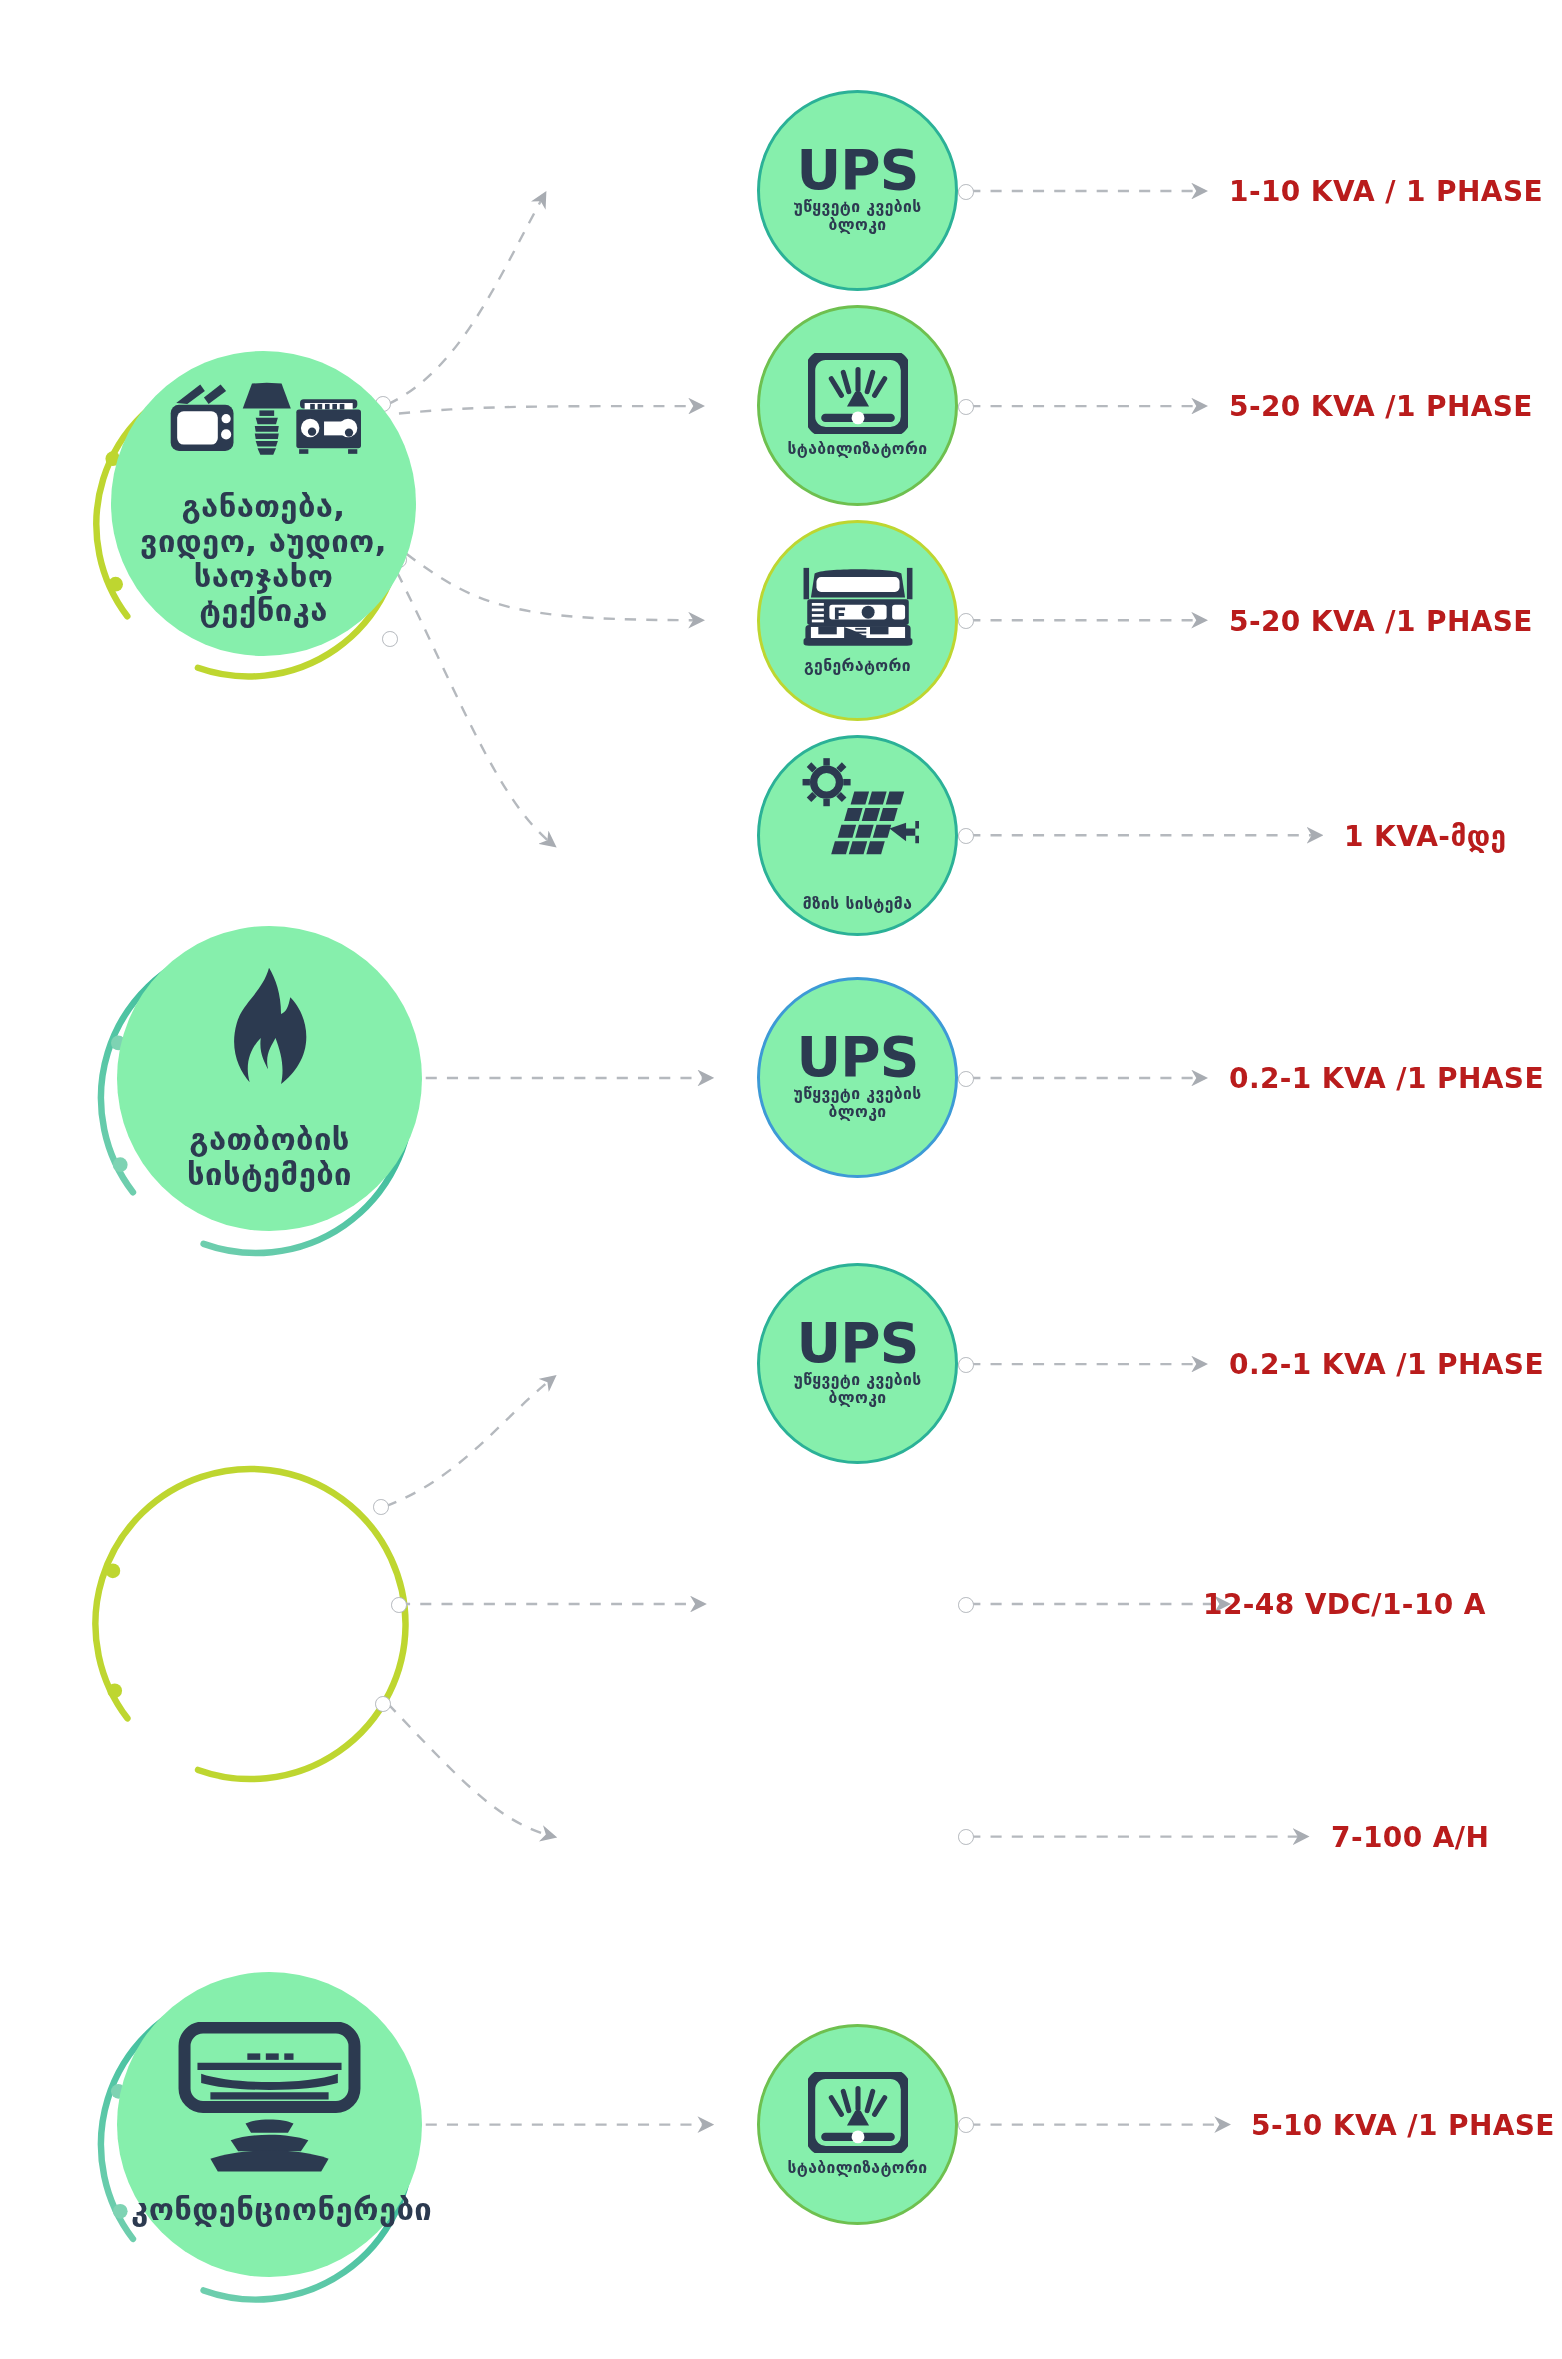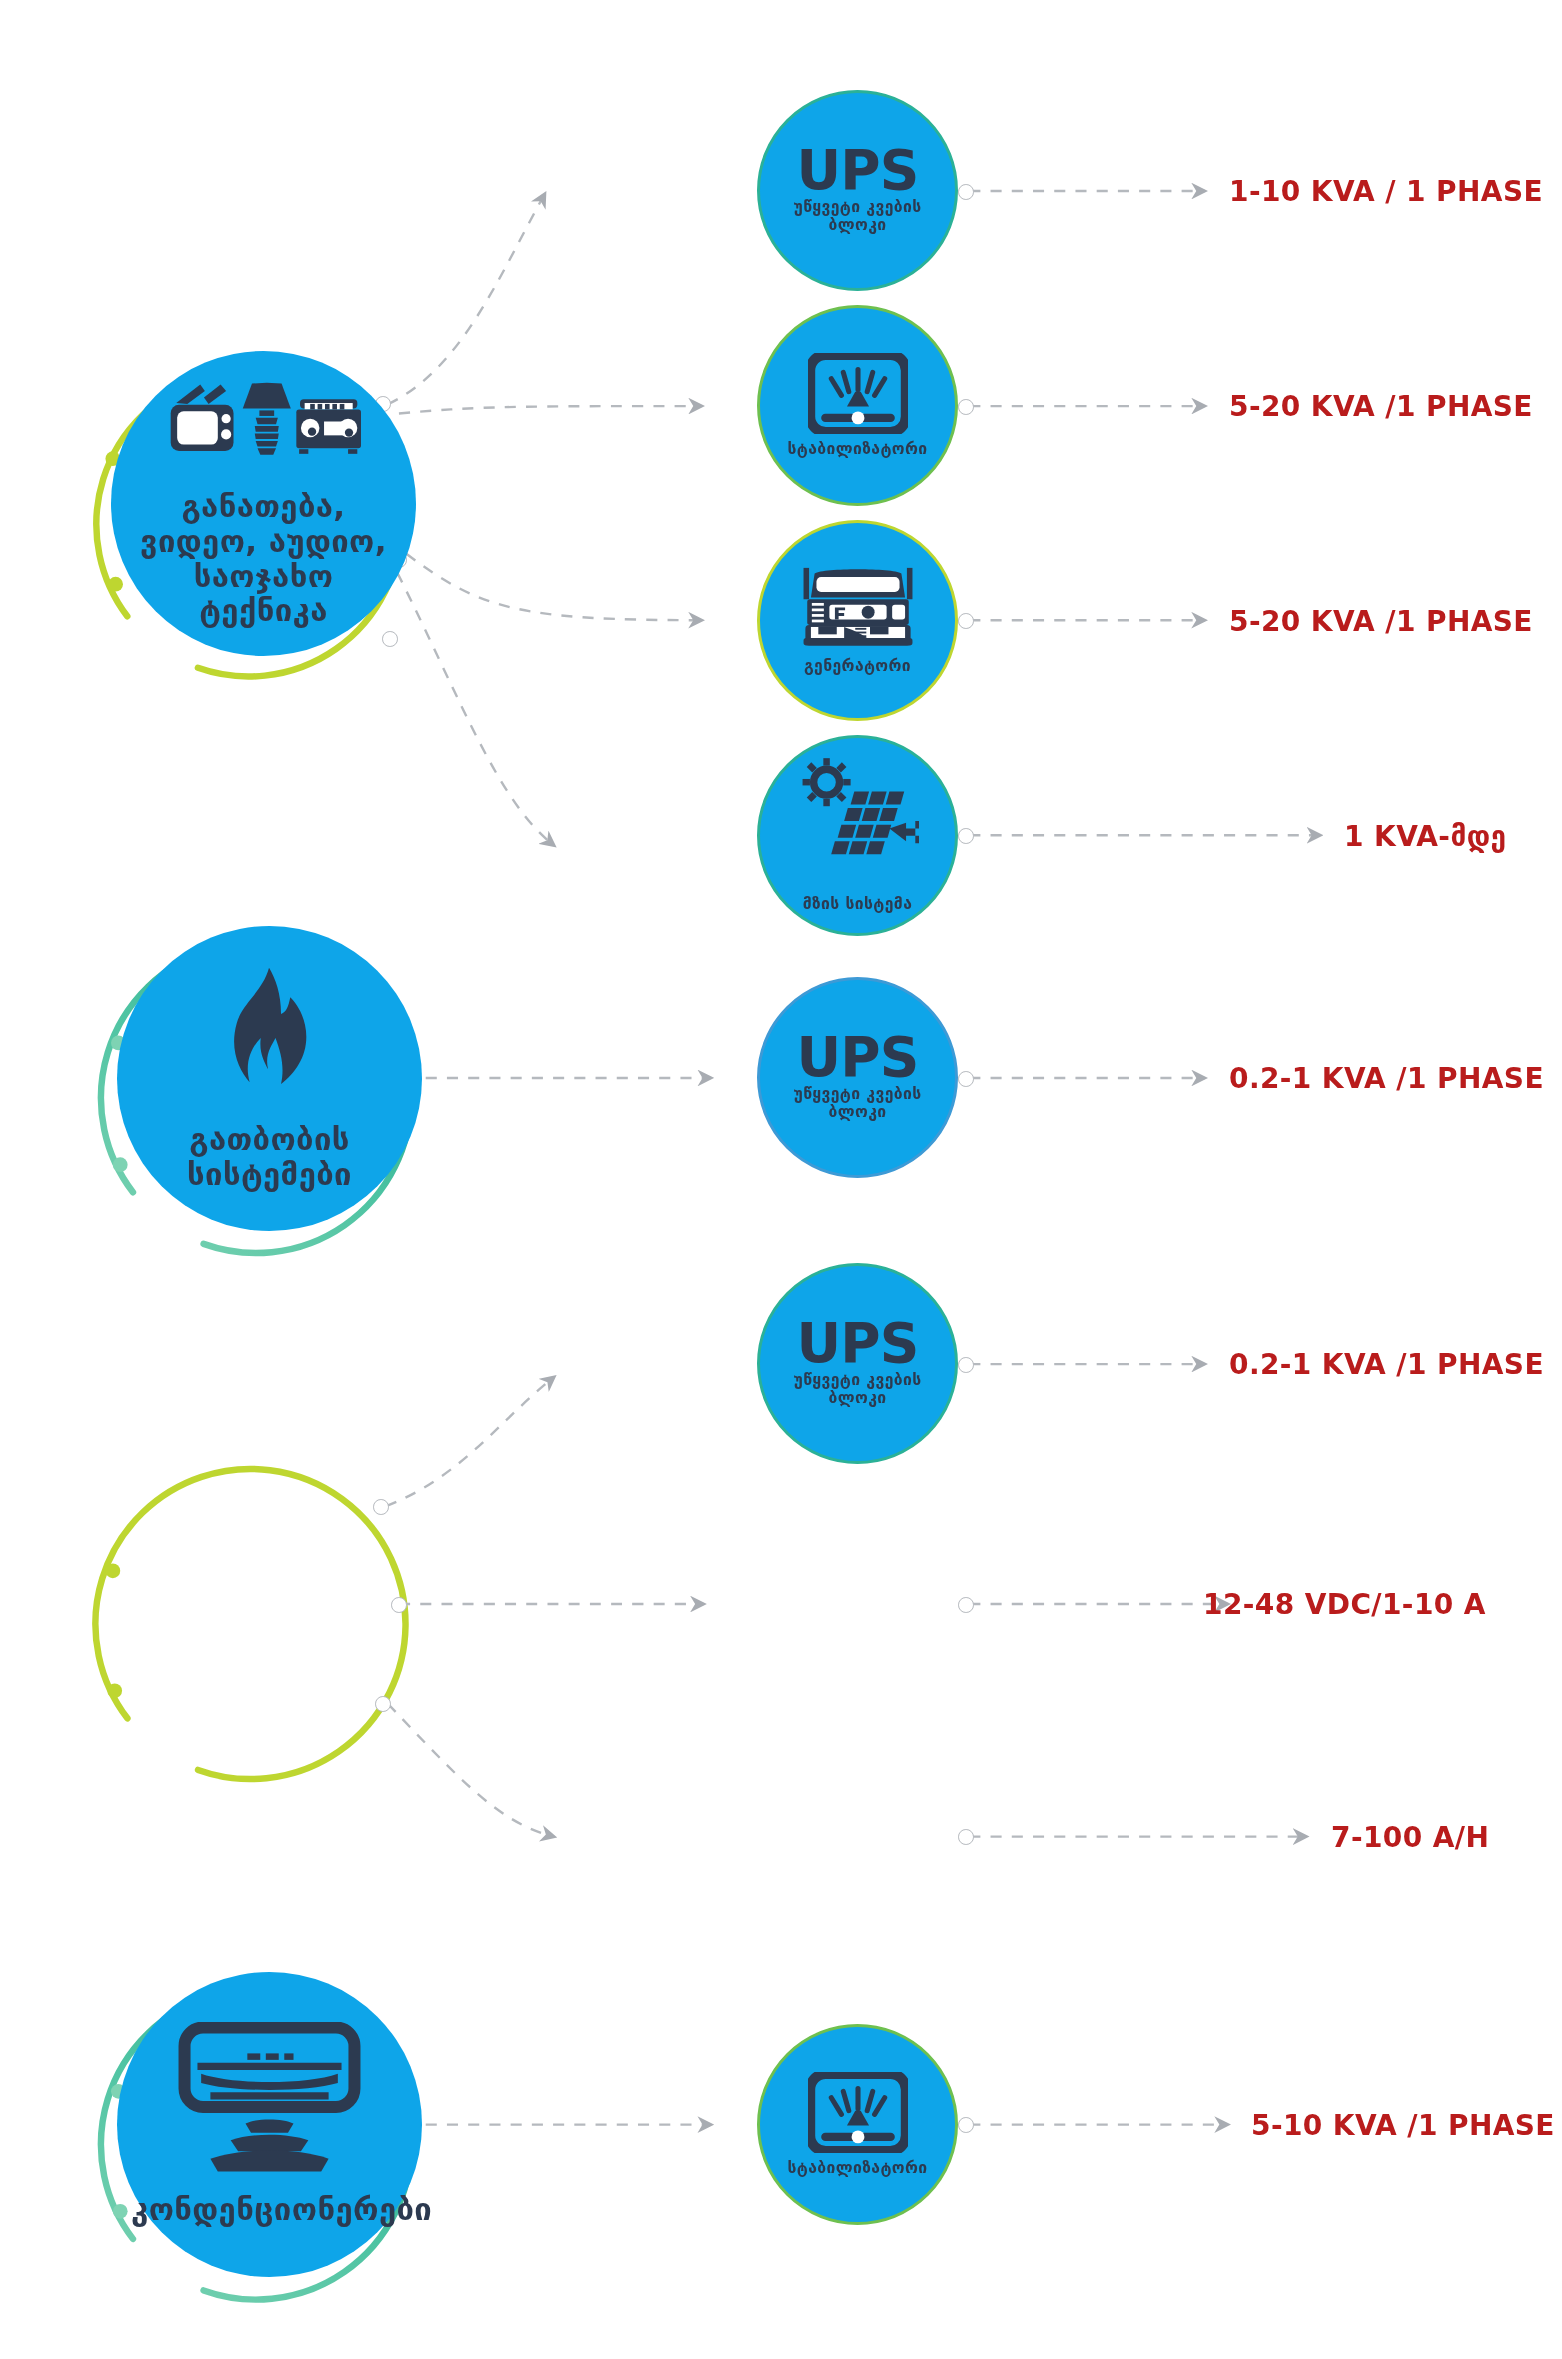--- a/index.html
+++ b/index.html
@@ -23,21 +23,21 @@
     position: absolute;
     left: 0;
     top: 0;
     width: 1563px;
     height: 2359px;
   }
   
   .node {
     position: absolute;
     border-radius: 50%;
-    background: #0ea5e9;
+    background: #86efac;
     box-sizing: border-box;
     display: flex;
     flex-direction: column;
     align-items: center;
     justify-content: center;
   }
   .node-main {
     width: 305px;
     height: 305px;
   }

